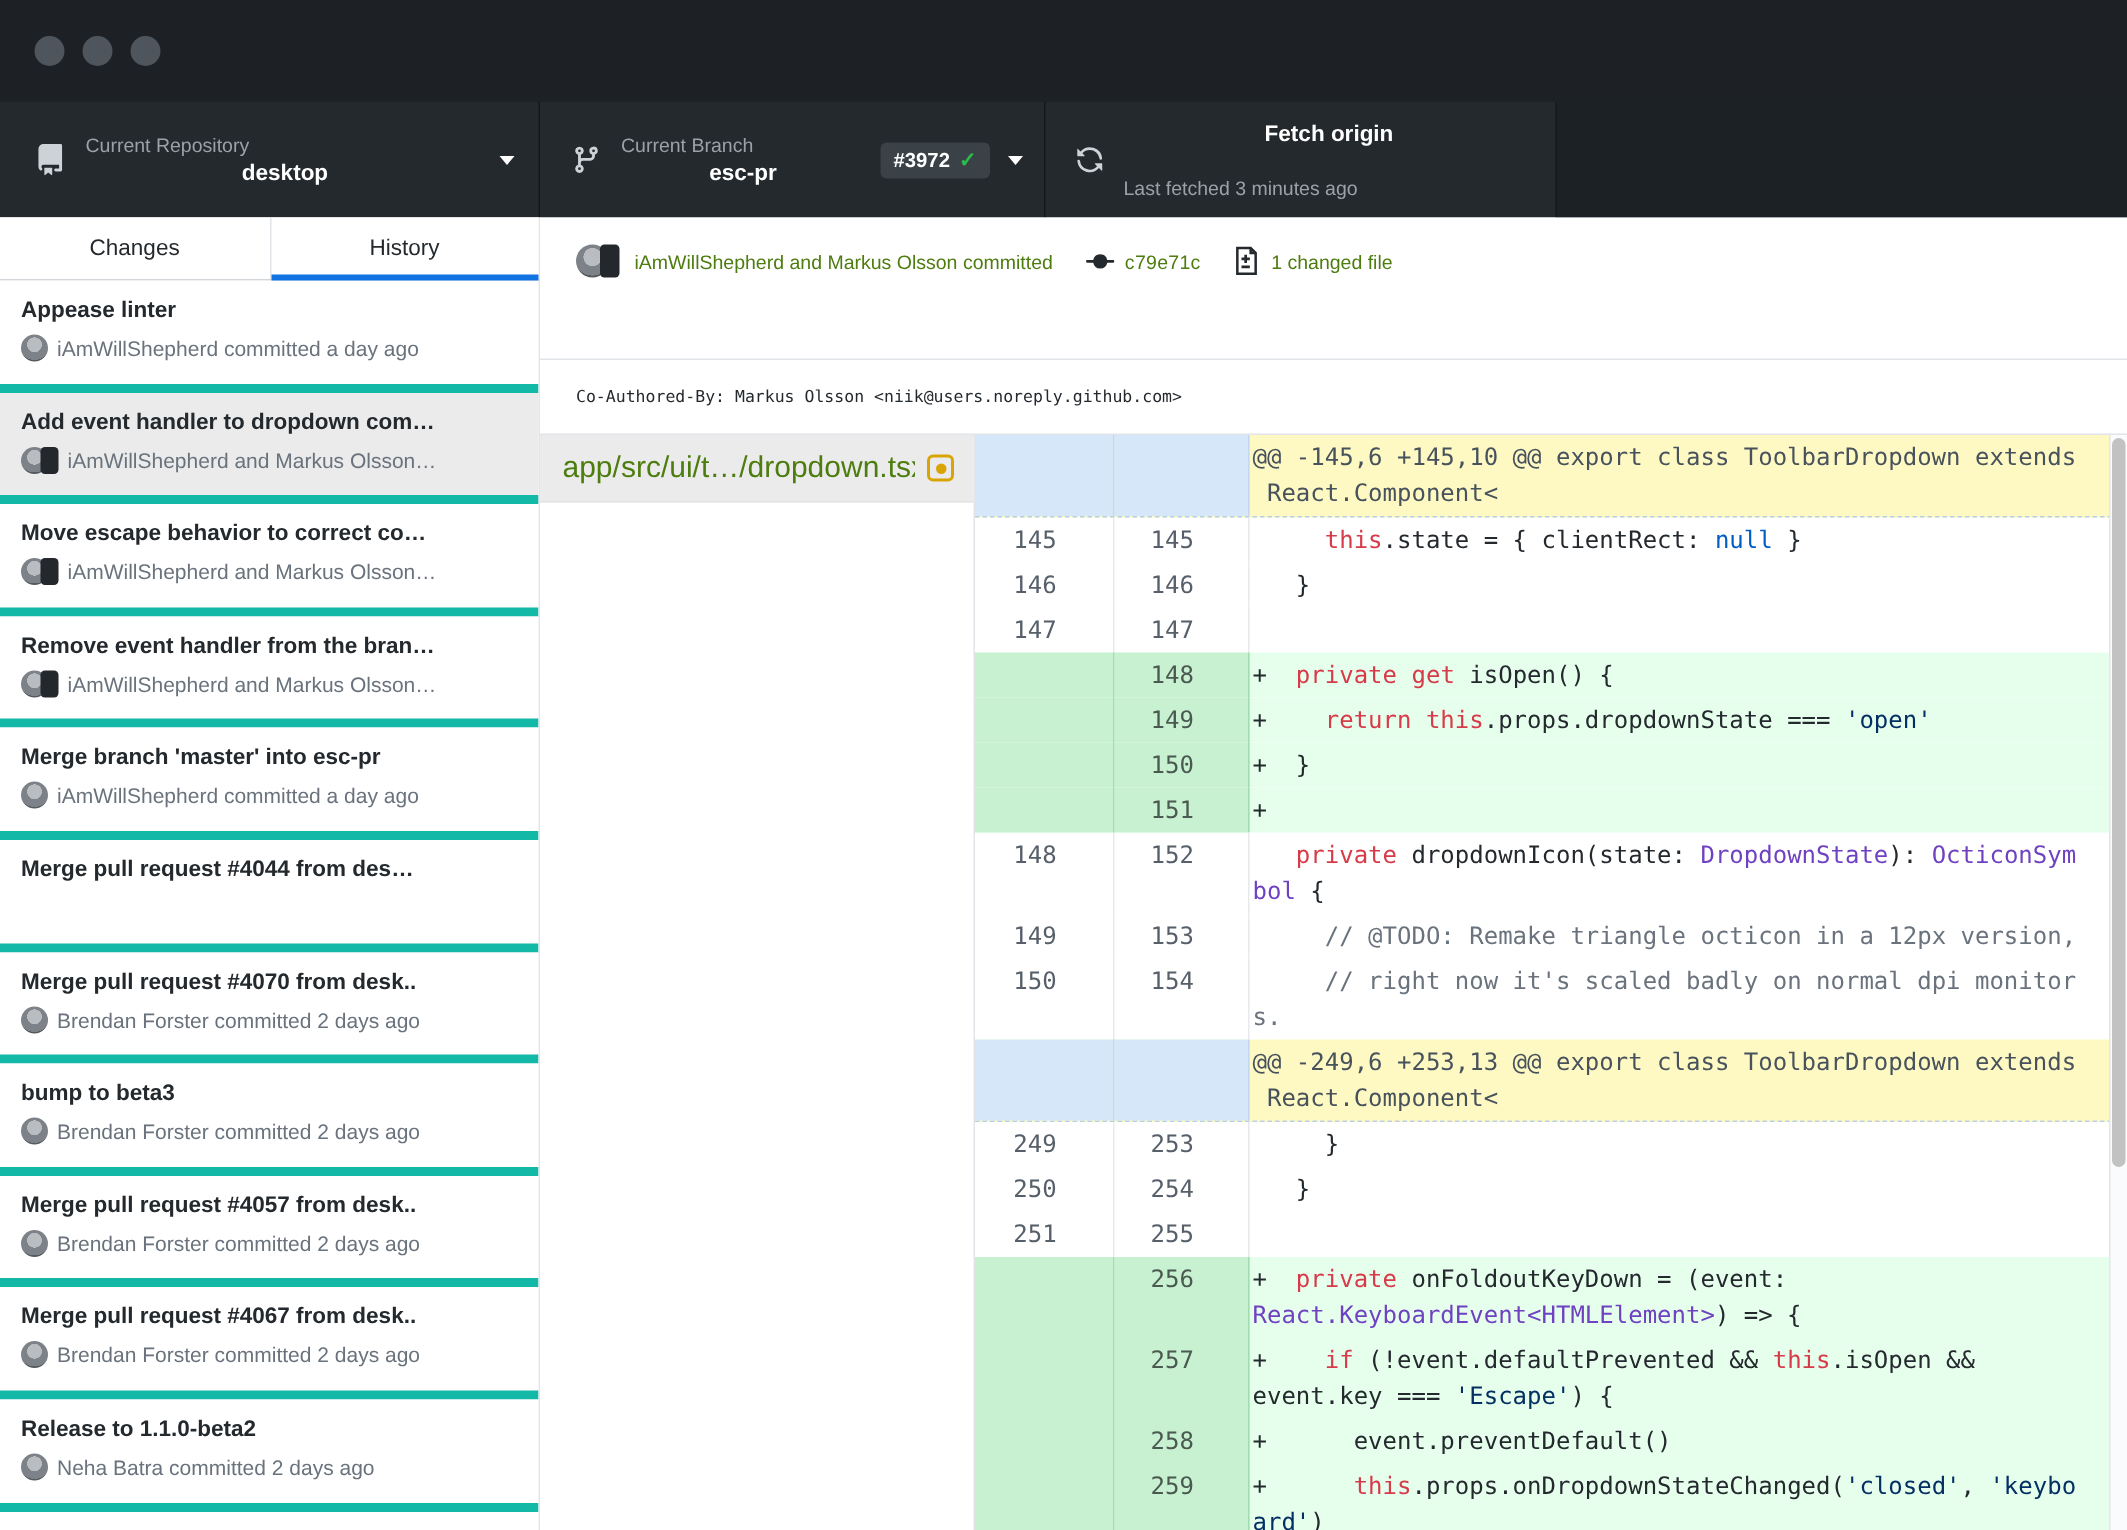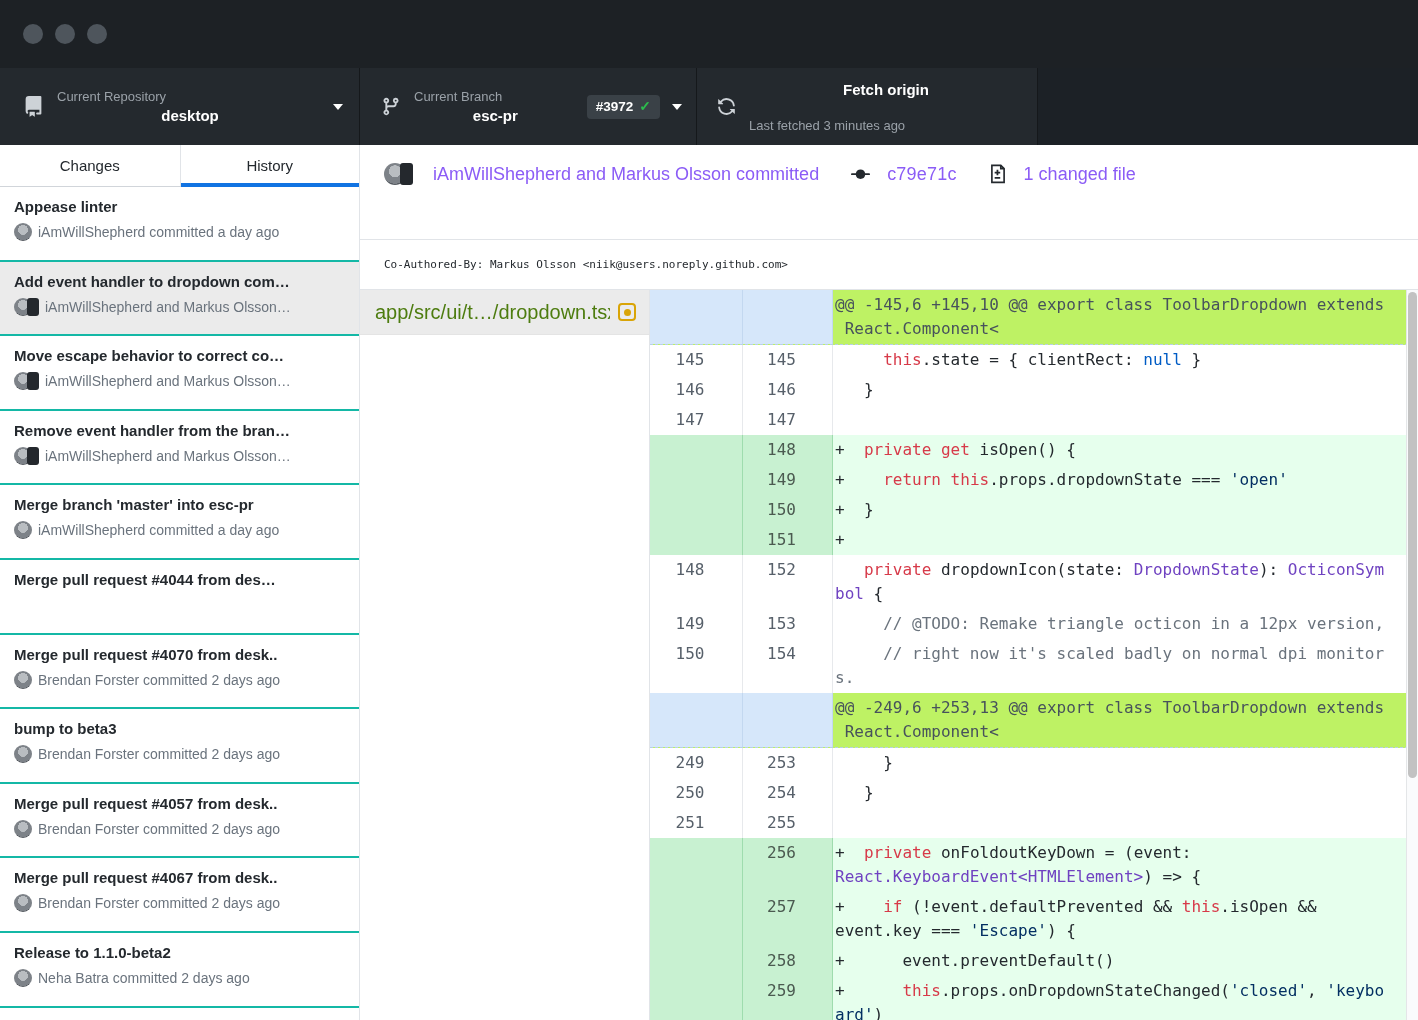--- a/index.html
+++ b/index.html
@@ -35,37 +35,37 @@
 
   
   .tabs { height:42px; display:flex; border-bottom:1px solid #d1d5da; flex:0 0 42px; }
   .tab { width:50%; display:flex; align-items:center; justify-content:center; font-size:15px; color:#24292e;
     position:relative; background:#fff; cursor:default; }
   .tab + .tab { border-left:1px solid #e1e4e8; }
   .tab.active::after { content:""; position:absolute; left:0; right:0; bottom:-1px; height:4px; background:#1173e2; }
 
   
   .commit-list { flex:1; overflow:hidden; }
-  .commit-row { height:74.6px; padding:11px 14px 0 14px; border-bottom:2px solid #14b8a6; background:#fff; }
+  .commit-row { height:74.6px; padding:11px 14px 0 14px; border-bottom:6px solid #14b8a6; background:#fff; }
   .commit-row.selected { background:#ebebeb; }
   .commit-title { font-size:15px; font-weight:bold; color:#24292e; white-space:nowrap; overflow:hidden; margin-bottom:7px; }
   .commit-by { display:flex; align-items:center; gap:4px; font-size:14px; color:#6a737d; white-space:nowrap; overflow:hidden; }
   .avset { position:relative; width:20px; height:20px; flex:0 0 auto; }
   .avset.co { width:27px; }
   .av { position:absolute; left:0; top:1px; width:18px; height:18px; border-radius:50%;
     background:radial-gradient(circle at 50% 38%, #b9bdc1 0 34%, #7d8288 35% 70%, #54595f 71%); }
   .av2 { position:absolute; left:13px; top:1px; width:12px; height:18px; border-radius:3px; background:#24282d; }
   .avset.big { width:30px; height:24px; }
   .avset.big .av { width:22px; height:22px; top:1px;}
   .avset.big .av2 { left:16px; width:13px; height:22px; }
 
   
   .commit-header { padding:17px 24px 0 24px; height:95px; border-bottom:1px solid #e1e4e8; flex:0 0 95px; }
   .commit-header h1 { font-size:20px; font-weight:bold; color:#24292e; margin-bottom:13px; letter-spacing:.1px; }
-  .meta { display:flex; align-items:center; font-size:18px; color:#8b5cf6;gap:10px; }
+  .meta { display:flex; align-items:center; font-size:13px; color:#4d7c0f; }
   .meta .byline { margin-left:9px; }
   .meta-ic { margin-left:22px; margin-right:7px; display:flex; align-items:center; }
   .sha { letter-spacing:.2px; }
   .coauthor { height:50px; border-bottom:1px solid #e1e4e8; display:flex; align-items:center; padding-left:24px;
     font-family:"DejaVu Sans Mono","Liberation Mono",monospace; font-size:11px; color:#24292e; flex:0 0 50px; }
 
   
   .filediff { flex:1; display:flex; min-height:0; }
   .filelist { width:290px; flex:0 0 290px; border-right:1px solid #e1e4e8; background:#fff; }
   .file-row { height:45px; background:#ebebeb; display:flex; align-items:center; padding:0 13px 0 15px; border-bottom:1px solid #e4e4e4; }
@@ -74,21 +74,21 @@
     align-items:center; justify-content:center; flex:0 0 auto; margin-left:8px; }
   .mod-badge i { width:7px; height:7px; border-radius:50%; background:#d9a406; display:block; }
 
   .diff { flex:1; position:relative; overflow:hidden; background:#fff;
     font-family:"DejaVu Sans Mono","Liberation Mono",monospace; font-size:16px; }
   .drow { display:flex; min-height:30px; }
   .go,.gn { flex:0 0 auto; text-align:center; padding:3px 12px 3px 0; color:#57606a; line-height:24px; }
   .go { width:93px; } .gn { width:90px; }
   .dcode { flex:1; min-width:0; padding:3px 6px 3px 2px; line-height:24px; white-space:pre-wrap; overflow:hidden; color:#24292e; }
   .drow.ctx .go { border-right:1px solid #e7e9ec; } .drow.ctx .gn { border-right:1px solid #e7e9ec; }
-  .drow.hunk { background:#bef264; }
+  .drow.hunk { background:#fef9c3; }
   .drow.hunk .go,.drow.hunk .gn { background:#d6e7fa; border-right:1px solid #c3d8f0; }
   .drow.hunk { border-bottom:1px dashed #b8cfe8; }
   .drow.hunk .dcode { color:#47525c; }
   .drow.add { background:#e6ffed; }
   .drow.add .go,.drow.add .gn { background:#c8f1d1; border-right:1px solid #9fdcae; color:#4b5a50; }
   
   .sp { color:#24292e; } .sk { color:#d73a49; } .st { color:#6f42c1; }
   .ss { color:#032f62; } .sc { color:#005cc5; } .sm { color:#6a737d; } .sh { color:#47525c; }
 
   .sb-track { position:absolute; top:0; right:0; bottom:0; width:12px; background:#fafbfc; border-left:1px solid #e4e6e8; }

